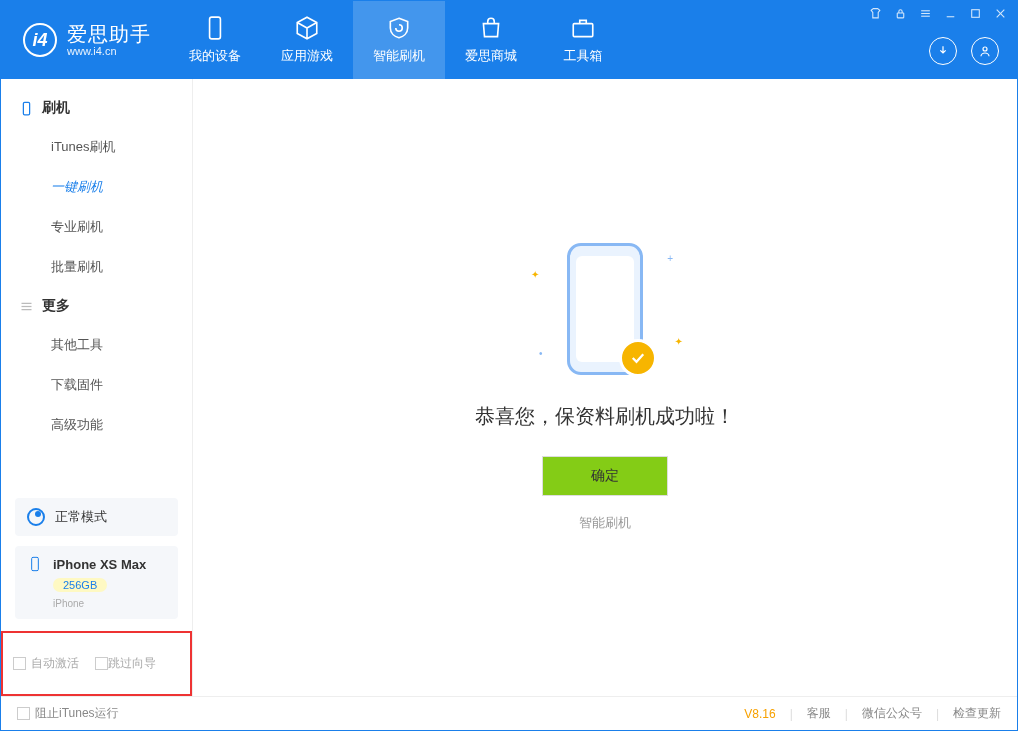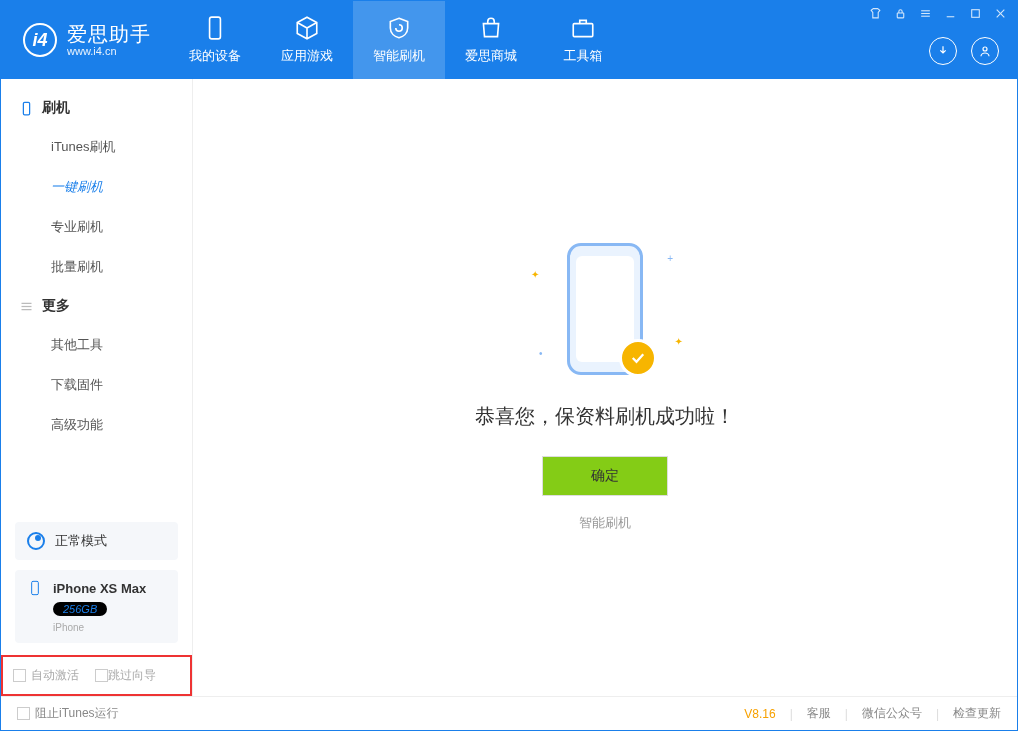--- a/index.html
+++ b/index.html
@@ -38,24 +38,24 @@
 
 .device-area { margin-top: auto; padding: 10px 14px 0 14px; }
 .status-card { background: #f5f7fa; border-radius: 4px; padding: 10px 12px; display: flex; align-items: center; gap: 10px; font-size: 13px; color: #333; margin-bottom: 10px; }
 .status-dot { width: 18px; height: 18px; border: 2px solid #1a7fea; border-radius: 50%; position: relative; }
 .status-dot::after { content: ""; position: absolute; width: 6px; height: 6px; background: #1a7fea; border-radius: 50%; top: 1px; left: 6px; }
 
 .device-card { background: #f5f7fa; border-radius: 4px; padding: 10px 12px; font-size: 13px; color: #333; }
 .device-row { display: flex; align-items: center; gap: 10px; }
 .device-row svg { width: 16px; height: 16px; stroke: #1a7fea; fill: none; stroke-width: 1.5; }
 .device-name { font-weight: 600; color: #333; }
-.device-storage { display: inline-block; background: #000000; color: #1a7fea; border-radius: 10px; padding: 1px 10px; font-size: 11px; margin-top: 6px; margin-left: 26px; font-style: italic; }
+.device-storage { display: inline-block; background: #fef9c3; color: #1a7fea; border-radius: 10px; padding: 1px 10px; font-size: 11px; margin-top: 6px; margin-left: 26px; }
 .device-type { font-size: 10px; color: #aaa; margin-top: 6px; margin-left: 26px; }
 
-.redbox { border: 2px solid #e33; margin: 12px 0 0 0; padding: 10px 10px; display: flex; gap: 16px; align-items: center; font-size: 12px; color: #aaa; }
+.redbox { border: 2px solid #e33; margin: 12px 0 0 0; padding: 22px 10px; display: flex; gap: 16px; align-items: center; font-size: 12px; color: #aaa; }
 .chk { width: 13px; height: 13px; border: 1px solid #ccc; display: inline-block; }
 
 
 .main { flex: 1; display: flex; flex-direction: column; align-items: center; justify-content: center; position: relative; }
 
 .illustration { position: relative; width: 200px; height: 140px; margin-bottom: 20px; }
 .phone-outer { position: absolute; left: 50%; top: 0; transform: translateX(-50%); width: 76px; height: 132px; border: 3px solid #88b8f4; border-radius: 14px; background: #eaf3fe; }
 .phone-screen { position: absolute; top: 10px; left: 6px; right: 6px; bottom: 10px; background: #fff; border-radius: 6px; }
 .check-badge { position: absolute; right: 48px; bottom: 6px; width: 38px; height: 38px; background: #f7b500; border-radius: 50%; display: flex; align-items: center; justify-content: center; border: 3px solid #fff; }
 .check-badge svg { width: 18px; height: 18px; stroke: #fff; stroke-width: 3; fill: none; }

